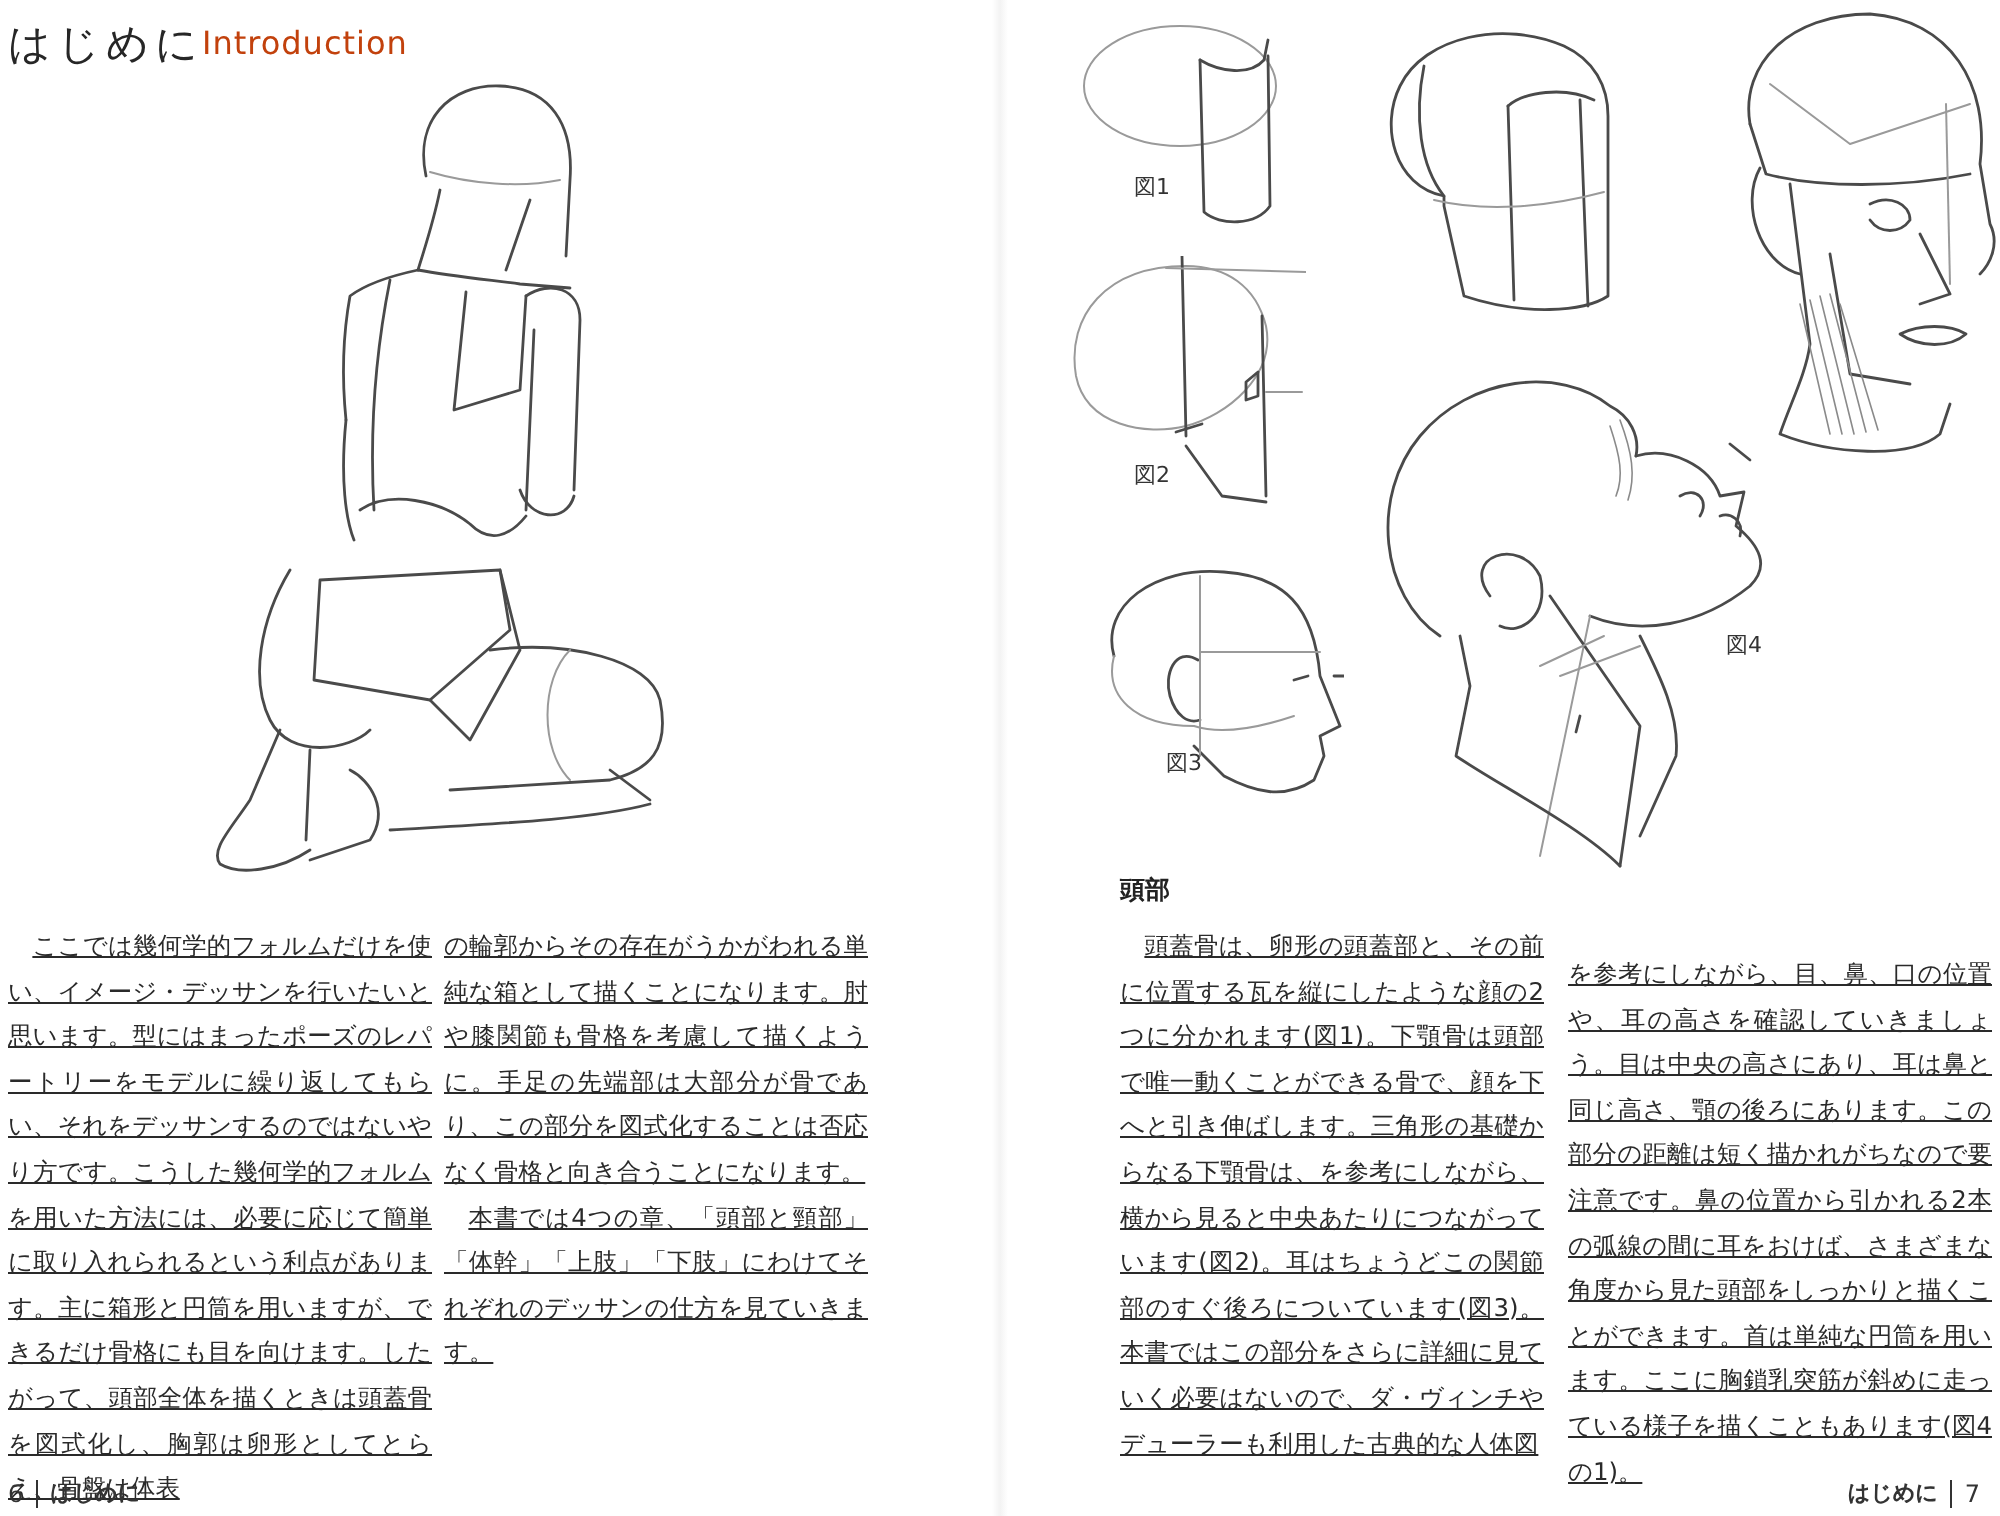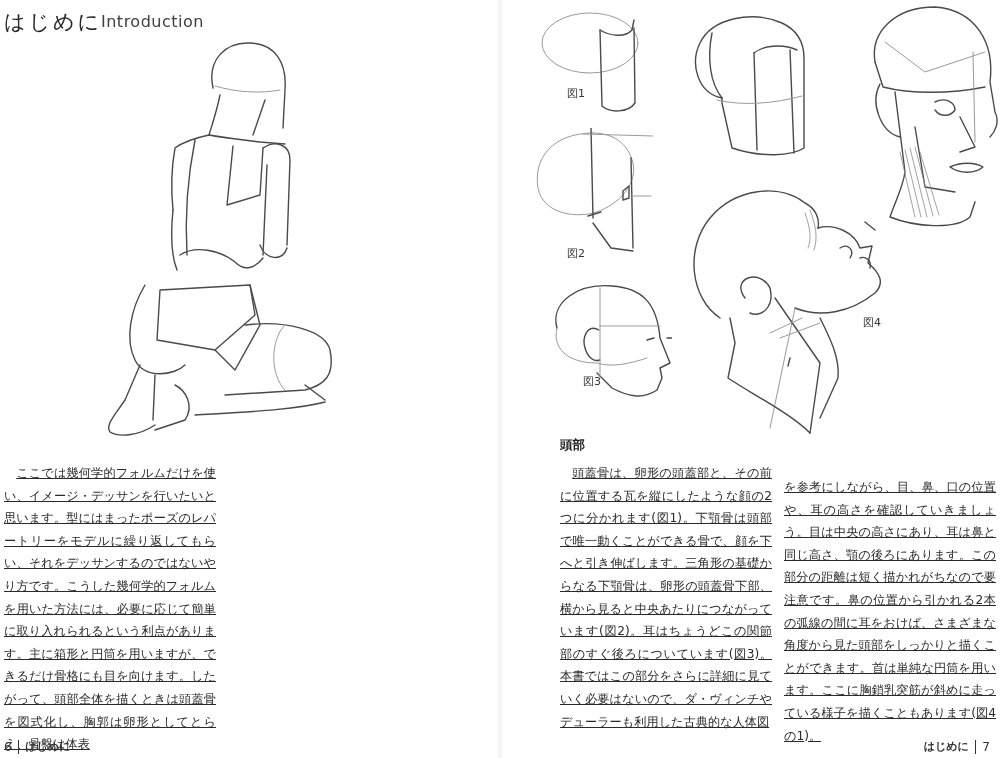--- a/index.html
+++ b/index.html
@@ -6,21 +6,21 @@
   body { width: 1000px; height: 758px; position: relative; overflow: hidden;
          font-family: "DejaVu Sans", sans-serif; color: #2a2a2a; }
   .page { position: absolute; top: 0; height: 758px; }
   .page-left { left: 0; width: 500px; }
   .page-right { left: 500px; width: 500px; }
   .gutter { position: absolute; left: 496px; top: 0; width: 8px; height: 758px;
             background: linear-gradient(to right, #ffffff, #f3f3f3, #ffffff); }
 
   .title-jp { position: absolute; left: 4px; top: 8px; font-size: 21px; letter-spacing: 3px;
               color: #262626; font-family: "DejaVu Sans", sans-serif; }
-  .title-en { position: absolute; left: 101px; top: 12px; font-size: 16px; color: #404040;
+  .title-en { position: absolute; left: 101px; top: 12px; font-size: 16px; color: #c2410c;
               letter-spacing: 0.5px; font-family: "DejaVu Sans", sans-serif; }
 
   .figure { position: absolute; }
   .figure svg { display: block; }
   .sketch path, .sketch ellipse, .sketch line, .sketch polyline, .sketch polygon, .sketch circle {
     fill: none; stroke: #4a4a4a; stroke-width: 1.4; stroke-linecap: round; stroke-linejoin: round;
   }
   .sketch .light { stroke: #9a9a9a; stroke-width: 1; }
   .sketch .hatch { stroke: #8a8a8a; stroke-width: 0.8; }
 
@@ -74,20 +74,24 @@
       <path d="M55 325 L40 360 C30 375 20 385 25 392 C35 398 55 395 70 385"></path>
       <path d="M70 335 L68 380"></path>
       <path d="M90 345 C100 350 110 365 100 380 L70 390"></path>
       <path d="M110 375 C160 372 210 370 240 362"></path>
       <path d="M220 345 L240 360"></path>
     </svg>
   </div>
 
   <div class="body-col" style="left:4px; top:462px; width:212px;">
     <p>ここでは幾何学的フォルムだけを使い、イメージ・デッサンを行いたいと思います。型にはまったポーズのレパートリーをモデルに繰り返してもらい、それをデッサンするのではないやり方です。こうした幾何学的フォルムを用いた方法には、必要に応じて簡単に取り入れられるという利点があります。主に箱形と円筒を用いますが、できるだけ骨格にも目を向けます。したがって、頭部全体を描くときは頭蓋骨を図式化し、胸郭は卵形としてとらえ、骨盤は体表</p>
+  </div>
+  <div class="body-col" style="left:222px; top:462px; width:212px;">
+    <p class="noindent">の輪郭からその存在がうかがわれる単純な箱として描くことになります。肘や膝関節も骨格を考慮して描くように。手足の先端部は大部分が骨であり、この部分を図式化することは否応なく骨格と向き合うことになります。</p>
+    <p>本書では4つの章、「頭部と頸部」「体幹」「上肢」「下肢」にわけてそれぞれのデッサンの仕方を見ていきます。</p>
   </div>
 
   <div class="folio" style="left:4px;">
     <span class="num">6</span>
     <span class="bar"></span>
     <span class="txt">はじめに</span>
   </div>
 </div>
 
 <div class="gutter"></div>
@@ -108,21 +112,21 @@
       <path class="light" d="M60 5 C20 5 0 30 5 60 C10 85 40 90 60 85 C80 80 105 60 100 35 C95 15 80 5 60 5 Z"></path>
       <line x1="58" y1="0" x2="60" y2="90"></line>
       <line class="light" x1="50" y1="6" x2="120" y2="8"></line>
       <path d="M98 30 L100 120"></path>
       <path d="M60 95 L78 120 L100 123"></path>
       <path d="M90 63 L96 58 L96 70 L90 72 Z"></path>
       <line class="light" x1="100" y1="68" x2="118" y2="68"></line>
       <line x1="55" y1="88" x2="68" y2="84"></line>
     </svg>
   </div>
-  <div class="fig-label" style="left:67px; top:246px;">図2</div>
+  <div class="fig-label" style="left:67px; top:230px;">図2</div>
 
   <div class="figure" style="left:42px; top:278px;">
     <svg class="sketch" width="130" height="125" viewBox="0 0 130 125">
       <path d="M15 50 C8 25 35 5 70 8 C100 10 115 25 118 60 L128 85 L118 90 L120 100 L115 112 C100 122 85 118 70 110 L55 95"></path>
       <path d="M15 50 C10 70 25 85 55 85 C70 90 90 85 105 80" class="light"></path>
       <path d="M57 52 C45 45 40 60 43 70 C46 80 52 84 58 82"></path>
       <line class="light" x1="58" y1="10" x2="58" y2="100"></line>
       <line class="light" x1="58" y1="48" x2="118" y2="48"></line>
       <line x1="125" y1="60" x2="140" y2="60"></line>
       <path d="M105 62 L112 60"></path>
@@ -178,21 +182,21 @@
       <line x1="100" y1="180" x2="98" y2="188"></line>
       <path d="M80 155 L112 140" class="light"></path>
       <path d="M90 160 L130 145" class="light"></path>
     </svg>
   </div>
   <div class="fig-label" style="left:363px; top:315px;">図4</div>
 
   <div class="section-heading" style="left:60px; top:437px;">頭部</div>
 
   <div class="body-col" style="left:60px; top:462px; width:212px;">
-    <p>頭蓋骨は、卵形の頭蓋部と、その前に位置する瓦を縦にしたような顔の2つに分かれます(図1)。下顎骨は頭部で唯一動くことができる骨で、顔を下へと引き伸ばします。三角形の基礎からなる下顎骨は、卵形の頭蓋骨下部、横から見ると中央あたりにつながっています(図2)。耳はちょうどこの関節部のすぐ後ろについています(図3)。本書ではこの部分をさらに詳細に見ていく必要はないので、ダ・ヴィンチやデューラーも利用した古典的な人体図</p>
+    <p>頭蓋骨は、卵形の頭蓋部と、その前に位置する瓦を縦にしたような顔の2つに分かれます(図1)。下顎骨は頭部で唯一動くことができる骨で、顔を下へと引き伸ばします。三角形の基礎からなる下顎骨は、を参考にしながら、横から見ると中央あたりにつながっています(図2)。耳はちょうどこの関節部のすぐ後ろについています(図3)。本書ではこの部分をさらに詳細に見ていく必要はないので、ダ・ヴィンチやデューラーも利用した古典的な人体図</p>
   </div>
   <div class="body-col" style="left:284px; top:462px; width:212px;margin-top:14px;">
     <p class="noindent">を参考にしながら、目、鼻、口の位置や、耳の高さを確認していきましょう。目は中央の高さにあり、耳は鼻と同じ高さ、顎の後ろにあります。この部分の距離は短く描かれがちなので要注意です。鼻の位置から引かれる2本の弧線の間に耳をおけば、さまざまな角度から見た頭部をしっかりと描くことができます。首は単純な円筒を用います。ここに胸鎖乳突筋が斜めに走っている様子を描くこともあります(図4の1)。</p>
   </div>
 
   <div class="folio" style="right:10px;">
     <span class="txt">はじめに</span>
     <span class="bar"></span>
     <span class="num">7</span>
   </div>

